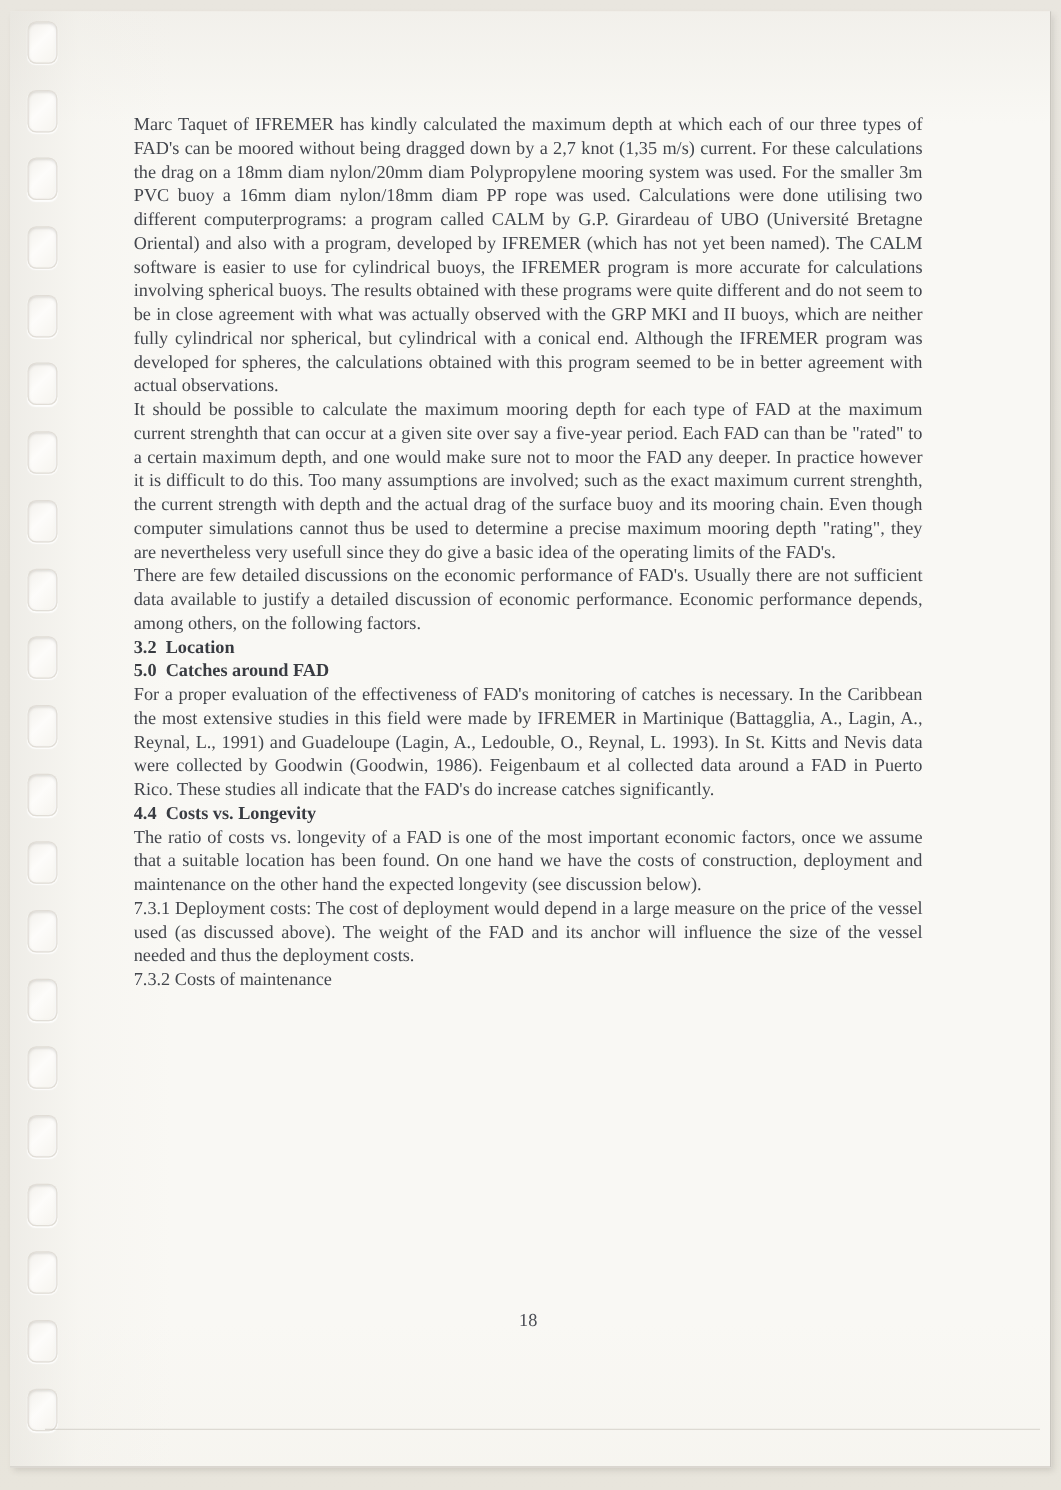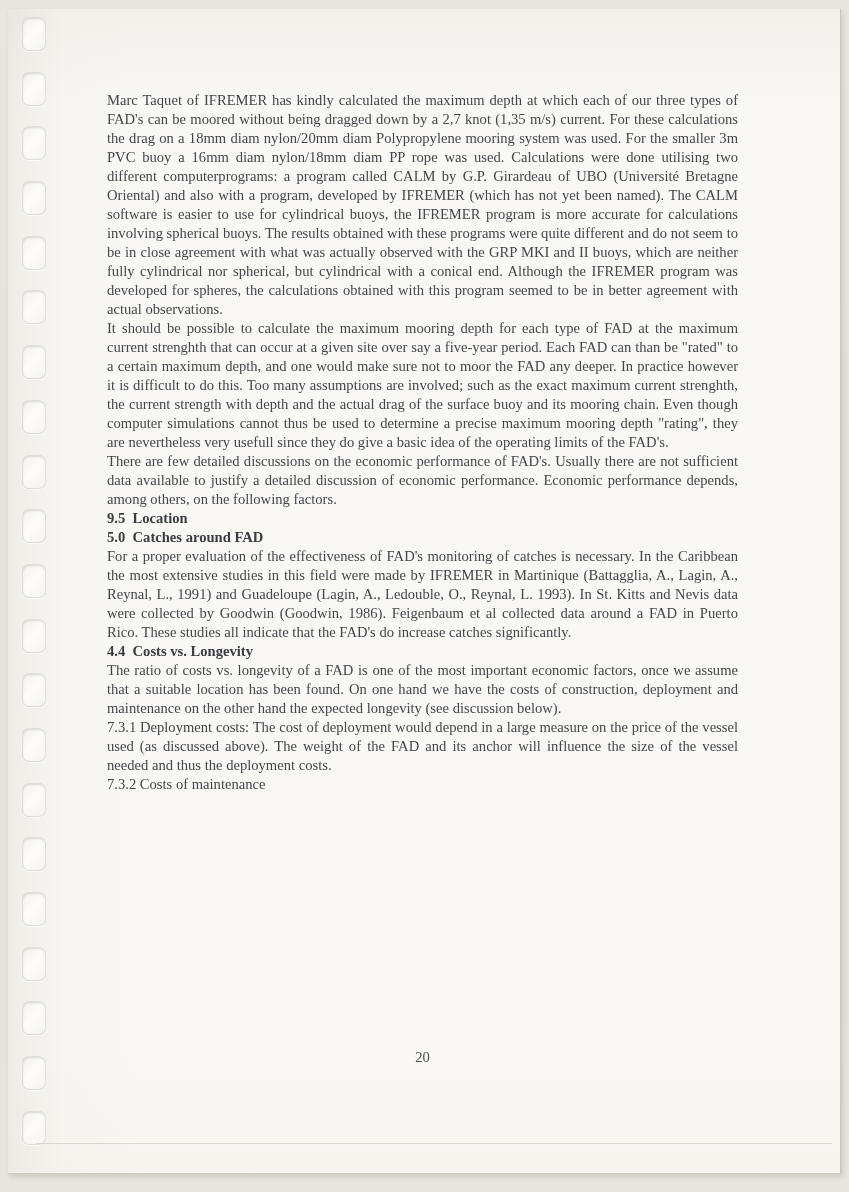--- a/index.html
+++ b/index.html
@@ -129,29 +129,29 @@
     <div class="hole"></div>
     <div class="hole"></div>
   </div>
 
   <div class="content">
     <p class="para-1">Marc Taquet of IFREMER has kindly calculated the maximum depth at which each of our three types of FAD's can be moored without being dragged down by a 2,7 knot (1,35 m/s) current. For these calculations the drag on a 18mm diam nylon/20mm diam Polypropylene mooring system was used. For the smaller 3m PVC buoy a 16mm diam nylon/18mm diam PP rope was used. Calculations were done utilising two different computerprograms: a program called CALM by G.P. Girardeau of UBO (Université Bretagne Oriental) and also with a program, developed by IFREMER (which has not yet been named). The CALM software is easier to use for cylindrical buoys, the IFREMER program is more accurate for calculations involving spherical buoys. The results obtained with these programs were quite different and do not seem to be in close agreement with what was actually observed with the GRP MKI and II buoys, which are neither fully cylindrical nor spherical, but cylindrical with a conical end. Although the IFREMER program was developed for spheres, the calculations obtained with this program seemed to be in better agreement with actual observations.</p>
     <p class="para-2">It should be possible to calculate the maximum mooring depth for each type of FAD at the maximum current strenghth that can occur at a given site over say a five-year period. Each FAD can than be "rated" to a certain maximum depth, and one would make sure not to moor the FAD any deeper. In practice however it is difficult to do this. Too many assumptions are involved; such as the exact maximum current strenghth, the current strength with depth and the actual drag of the surface buoy and its mooring chain. Even though computer simulations cannot thus be used to determine a precise maximum mooring depth "rating", they are nevertheless very usefull since they do give a basic idea of the operating limits of the FAD's.</p>
 
     <p class="section-intro">There are few detailed discussions on the economic performance of FAD's. Usually there are not sufficient data available to justify a detailed discussion of economic performance. Economic performance depends, among others, on the following factors.</p>
 
-    <p class="subhead">9.5  Location</p>
+    <p class="subhead">3.2  Location</p>
 
     <p class="subhead">5.0  Catches around FAD</p>
     <p class="sub-body"><span>For a proper evaluation of the effectiveness of FAD's monitoring of catches is necessary. In the Caribbean the most extensive studies in this field were made by IFREMER in Martinique (Battagglia, A., Lagin, A., Reynal, L., 1991) and Guadeloupe (Lagin, A., Ledouble, O., Reynal, L. 1993). In St. Kitts and Nevis data were collected by Goodwin (Goodwin, 1986). Feigenbaum </span><span class="italic">et al</span><span> collected data around a FAD in Puerto Rico. These studies all indicate that the FAD's do increase catches significantly.</span></p>
 
     <p class="subhead">4.4  Costs vs. Longevity</p>
     <p class="sub-body-last">The ratio of costs vs. longevity of a FAD is one of the most important economic factors, once we assume that a suitable location has been found. On one hand we have the costs of construction, deployment and maintenance on the other hand the expected longevity (see discussion below).</p>
 
     <p class="numbered-para">7.3.1  Deployment costs: The cost of deployment would depend in a large measure on the price of the vessel used (as discussed above). The weight of the FAD and its anchor will influence the size of the vessel needed and thus the deployment costs.</p>
     <p>7.3.2  Costs of maintenance</p>
   </div>
 
   <div class="crease-line"></div>
 
-  <div class="page-number">20</div>
+  <div class="page-number">18</div>
 
 </div>
 
 </body></html>

